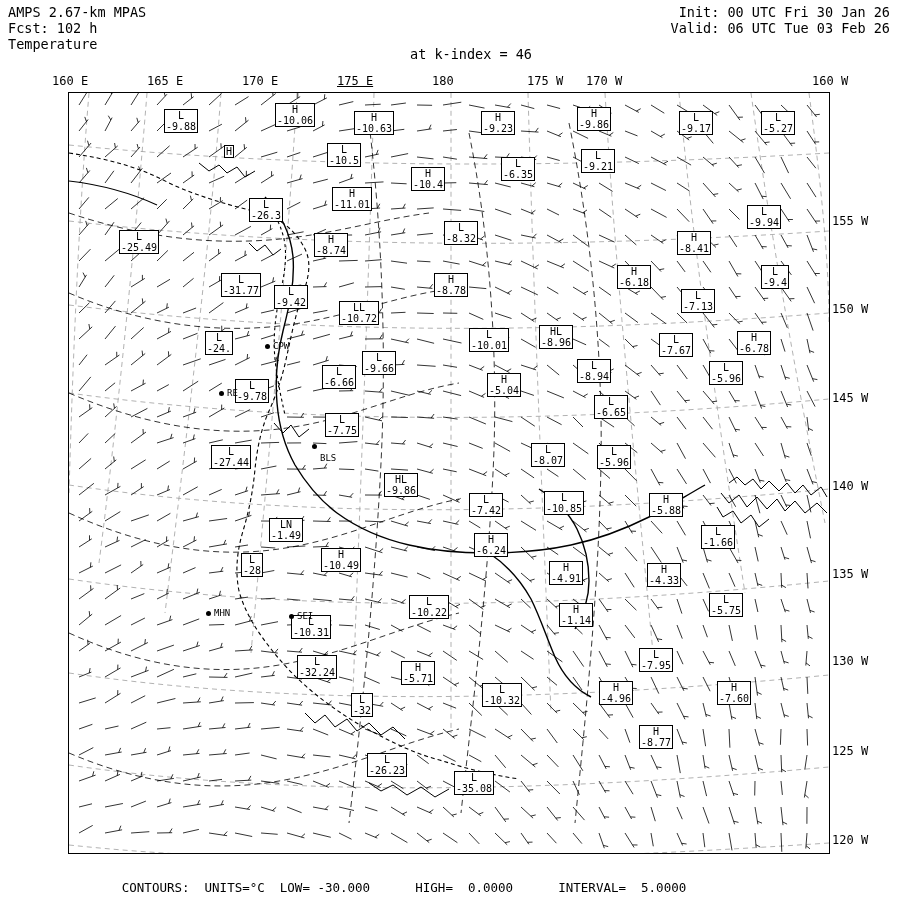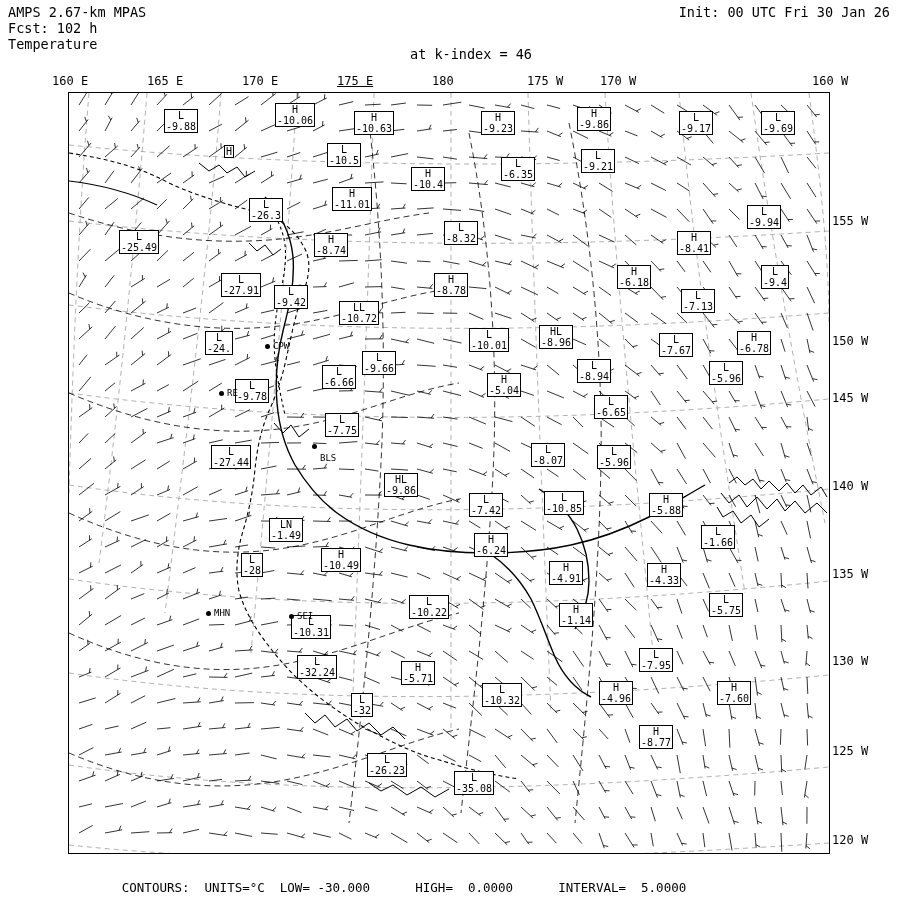--- a/index.html
+++ b/index.html
@@ -54,38 +54,39 @@
 <body>
 
 <div class="hdr">
   <div class="hdr-left">
     <div>AMPS 2.67-km MPAS</div>
     <div>Fcst: 102 h</div>
     <div>Temperature</div>
   </div>
   <div class="hdr-right">
     <div>Init: 00 UTC Fri 30 Jan 26</div>
+    <div>Valid: 06 UTC Tue 03 Feb 26</div>
   </div>
   <div class="hdr-kidx">at k-index =  46</div>
 </div>
 
 <div id="xaxis">
     <div class="axis-lab xlab" style="left: 52px;">160 E</div>
     <div class="axis-lab xlab" style="left: 147px;">165 E</div>
     <div class="axis-lab xlab" style="left: 242px;">170 E</div>
     <div class="axis-lab xlab" style="left: 337px; text-decoration: underline;">175 E</div>
     <div class="axis-lab xlab" style="left: 432px;">180</div>
     <div class="axis-lab xlab" style="left: 527px;">175 W</div>
-    <div class="axis-lab xlab" style="left: 600px;">170 W</div>
+    <div class="axis-lab xlab" style="left: 586px;">170 W</div>
     <div class="axis-lab xlab" style="left: 717px; margin-top: 31px;">165 W</div>
     <div class="axis-lab xlab" style="left: 812px;">160 W</div>
   </div>
 <div id="yaxis">
     <div class="axis-lab ylab" style="top: 214px;">155 W</div>
-    <div class="axis-lab ylab" style="top: 302.372px; margin-top: 32px;">150 W</div>
+    <div class="axis-lab ylab" style="top: 302.372px;">150 W</div>
     <div class="axis-lab ylab" style="top: 390.744px;">145 W</div>
     <div class="axis-lab ylab" style="top: 479.116px;">140 W</div>
     <div class="axis-lab ylab" style="top: 567.488px;">135 W</div>
     <div class="axis-lab ylab" style="top: 654px;">130 W</div>
     <div class="axis-lab ylab" style="top: 744.233px;">125 W</div>
     <div class="axis-lab ylab" style="top: 832.605px;">120 W</div>
   </div>
 
 <div class="maparea">
   <svg class="maps" viewBox="0 0 760 760" preserveAspectRatio="none">
@@ -1477,21 +1478,21 @@
       <div class="box" style="left: 508px; top: 14px;">
         <div class="lt">H</div>
         <div class="vl">-9.86</div>
       </div>
       <div class="box" style="left: 610px; top: 18px;">
         <div class="lt">L</div>
         <div class="vl">-9.17</div>
       </div>
       <div class="box" style="left: 692px; top: 18px;">
         <div class="lt">L</div>
-        <div class="vl">-9.69</div>
+        <div class="vl">-5.27</div>
       </div>
       <div class="box" style="left: 155px; top: 52px;">
         <div class="lt">H</div>
         <div class="vl"></div>
       </div>
       <div class="box" style="left: 258px; top: 50px;">
         <div class="lt">L</div>
         <div class="vl">-10.5</div>
       </div>
       <div class="box" style="left: 342px; top: 74px;">
@@ -1529,21 +1530,21 @@
       <div class="box" style="left: 375px; top: 128px;">
         <div class="lt">L</div>
         <div class="vl">-8.32</div>
       </div>
       <div class="box" style="left: 608px; top: 138px;">
         <div class="lt">H</div>
         <div class="vl">-8.41</div>
       </div>
       <div class="box" style="left: 152px; top: 180px;">
         <div class="lt">L</div>
-        <div class="vl">-27.91</div>
+        <div class="vl">-31.77</div>
       </div>
       <div class="box" style="left: 205px; top: 192px;">
         <div class="lt">L</div>
         <div class="vl">-9.42</div>
       </div>
       <div class="box" style="left: 365px; top: 180px;">
         <div class="lt">H</div>
         <div class="vl">-8.78</div>
       </div>
       <div class="box" style="left: 548px; top: 172px;">

